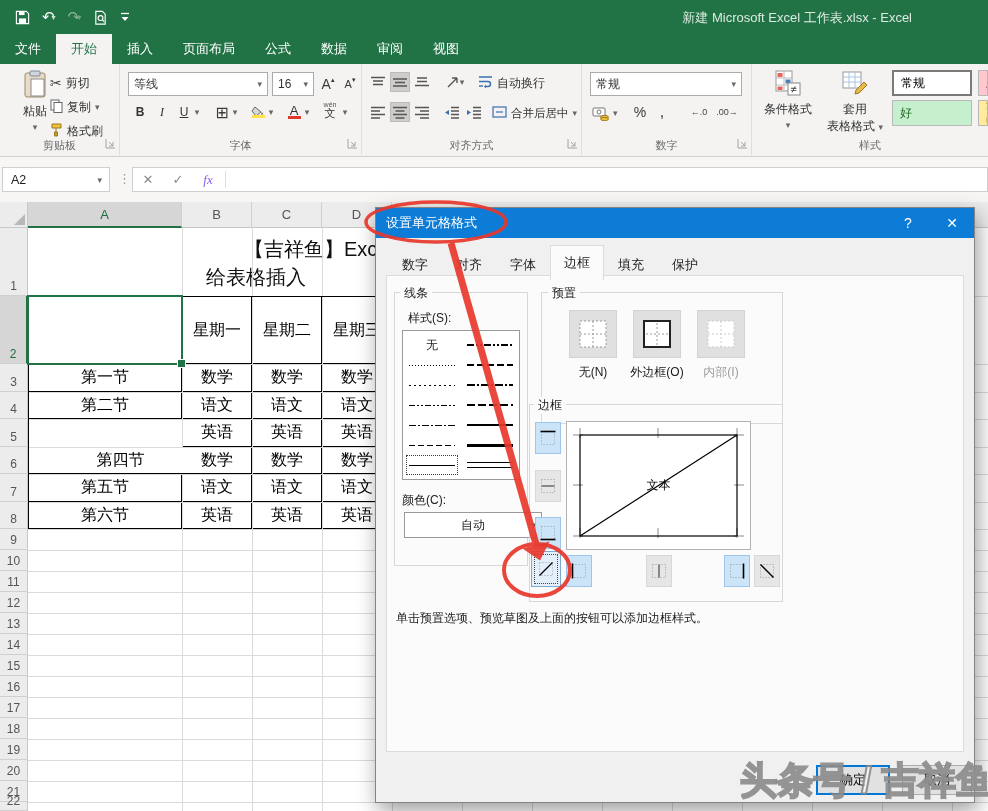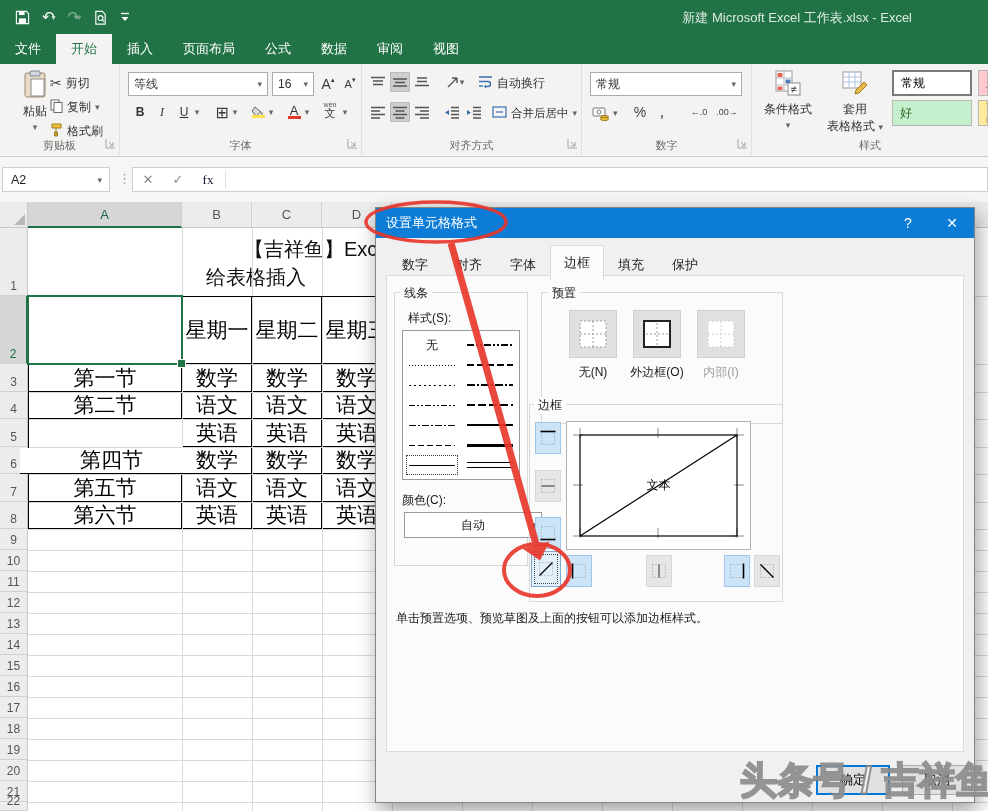--- a/index.html
+++ b/index.html
@@ -40,39 +40,39 @@
           font-size:12px;color:#333;text-align:center;line-height:1.15;}
   
   .fbar{position:absolute;top:157px;left:0;right:0;height:45px;background:#f7f6f5;border-bottom:1px solid #d8d6d4;}
   .namebox{position:absolute;left:2px;top:10px;width:108px;height:25px;background:#fff;
            border:1px solid #d0cece;display:flex;align-items:center;font-size:12.5px;padding-left:8px;box-sizing:border-box;}
   .namebox .cdd{margin-left:auto;padding-right:7px;color:#666;font-size:9px;}
   .fdots{position:absolute;left:118px;top:14px;color:#9a9a9a;font-size:13px;}
   .fxbox{position:absolute;left:132px;top:10px;right:0;height:25px;background:#fff;border:1px solid #d0cece;
          display:flex;align-items:center;box-sizing:border-box;}
   .fxbtn{width:30px;text-align:center;color:#8a8a8a;font-size:13px;}
-  .fx-it{font-family:"Liberation Serif","DejaVu Serif",serif;color:#0f172a;}
+  .fx-it{font-style:italic;font-family:"Liberation Serif","DejaVu Serif",serif;color:#8b5cf6;}
   .fsep{width:1px;height:17px;background:#e0dedc;margin:0 2px;}
   
   .sheet{position:absolute;top:202px;left:0;right:0;bottom:0;background:#fff;}
   .chead{position:absolute;top:0;height:26px;background:#ececec;border-right:1px solid #d0d0d0;
          border-bottom:1px solid #c8c8c8;box-sizing:border-box;display:flex;align-items:center;
          justify-content:center;font-size:13px;color:#555;}
   .chead.sel{background:#d6d6d6;border-bottom:2px solid #217346;color:#1e6b41;}
   .corner{position:absolute;left:0;top:0;width:28px;height:26px;background:#ececec;
           border-right:1px solid #c8c8c8;border-bottom:1px solid #c8c8c8;box-sizing:border-box;}
   .corner:after{content:"";position:absolute;right:2px;bottom:2px;border-left:11px solid transparent;
           border-bottom:11px solid #b8b8b8;}
   .rhead{position:absolute;left:0;width:28px;background:#ececec;border-right:1px solid #c8c8c8;
          border-bottom:1px solid #d0d0d0;box-sizing:border-box;display:flex;align-items:flex-end;
          justify-content:center;font-size:12px;color:#555;padding-bottom:2px;}
   .rhead.sel{background:#d6d6d6;border-right:2px solid #217346;color:#1e6b41;}
   .gl-v{position:absolute;width:1px;background:#dadada;top:26px;bottom:0;}
   .gl-h{position:absolute;height:1px;background:#dadada;left:28px;right:0;}
-  .tcell{position:absolute;display:flex;align-items:center;justify-content:center;font-size:21px;
+  .tcell{position:absolute;display:flex;align-items:center;justify-content:center;font-size:16px;
          color:#000;background:#fff;border-right:1px solid #000;border-bottom:1px solid #000;box-sizing:border-box;}
   .tedge{position:absolute;background:#000;}
   .sheet-title{position:absolute;font-size:20px;color:#101010;white-space:nowrap;}
   .selbox{position:absolute;border:2px solid #217346;}
   .handle{position:absolute;width:7px;height:7px;background:#217346;border:1px solid #fff;right:-5px;bottom:-5px;}
   
   #dlg{position:absolute;left:375px;top:207px;width:600px;height:596px;background:#f0f0f0;
        border:1px solid #848484;box-shadow:3px 8px 20px rgba(0,0,0,.38);z-index:10;box-sizing:border-box;font-size:12px;}
   .dtitle{height:30px;background:#0c7cd6;display:flex;align-items:center;color:#fff;font-size:13px;padding-left:10px;}
   .dctl{position:absolute;top:0;height:30px;width:44px;display:flex;align-items:center;justify-content:center;
@@ -516,21 +516,21 @@
       <div class="tcell" style="left: 183px; top: 163px; width: 69px; height: 26.5px;">数学</div>
       <div class="tcell" style="left: 253px; top: 163px; width: 69px; height: 26.5px;">数学</div>
       <div class="tcell" style="left: 323px; top: 163px; width: 69px; height: 26.5px;">数学</div>
       <div class="tcell" style="left: 29px; top: 190.5px; width: 153px; height: 26.5px;">第二节</div>
       <div class="tcell" style="left: 183px; top: 190.5px; width: 69px; height: 26.5px;">语文</div>
       <div class="tcell" style="left: 253px; top: 190.5px; width: 69px; height: 26.5px;">语文</div>
       <div class="tcell" style="left: 323px; top: 190.5px; width: 69px; height: 26.5px;">语文</div>
       <div class="tcell" style="left: 183px; top: 218px; width: 69px; height: 26.5px;">英语</div>
       <div class="tcell" style="left: 253px; top: 218px; width: 69px; height: 26.5px;">英语</div>
       <div class="tcell" style="left: 323px; top: 218px; width: 69px; height: 26.5px;">英语</div>
-      <div class="tcell" style="left: 20px; top: 245.5px; width: 184px; height: 26.5px;">第四节</div>
+      <div class="tcell" style="left: 29px; top: 245.5px; width: 184px; height: 26.5px;">第四节</div>
       <div class="tcell" style="left: 183px; top: 245.5px; width: 69px; height: 26.5px;">数学</div>
       <div class="tcell" style="left: 253px; top: 245.5px; width: 69px; height: 26.5px;">数学</div>
       <div class="tcell" style="left: 323px; top: 245.5px; width: 69px; height: 26.5px;">数学</div>
       <div class="tcell" style="left: 29px; top: 273px; width: 153px; height: 26.5px;">第五节</div>
       <div class="tcell" style="left: 183px; top: 273px; width: 69px; height: 26.5px;">语文</div>
       <div class="tcell" style="left: 253px; top: 273px; width: 69px; height: 26.5px;">语文</div>
       <div class="tcell" style="left: 323px; top: 273px; width: 69px; height: 26.5px;">语文</div>
       <div class="tcell" style="left: 29px; top: 300.5px; width: 153px; height: 26.5px;">第六节</div>
       <div class="tcell" style="left: 183px; top: 300.5px; width: 69px; height: 26.5px;">英语</div>
       <div class="tcell" style="left: 253px; top: 300.5px; width: 69px; height: 26.5px;">英语</div>

